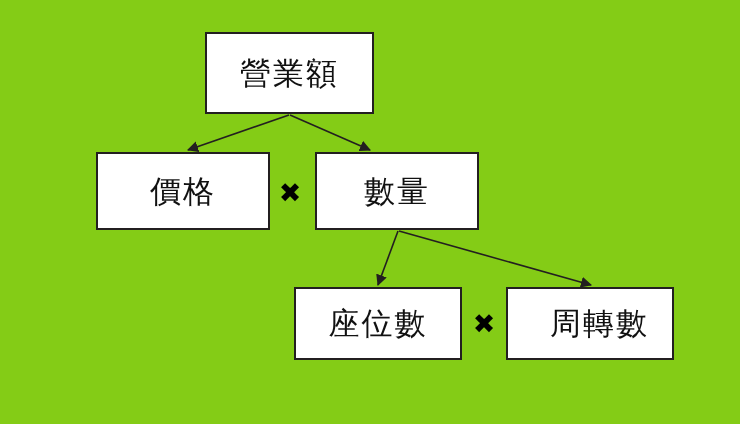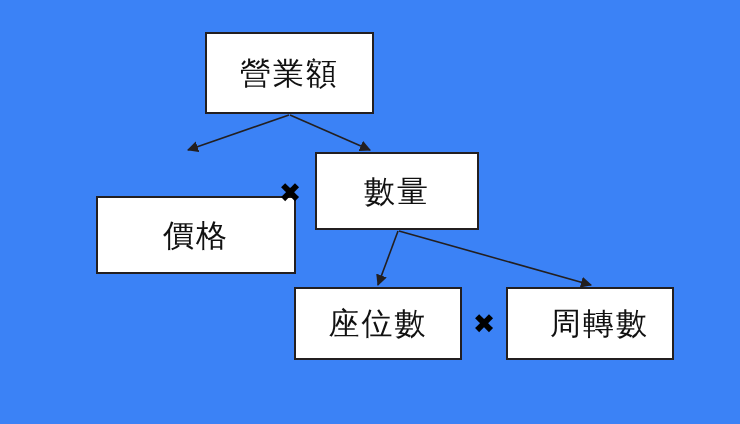--- a/index.html
+++ b/index.html
@@ -5,21 +5,21 @@
 <style>
   html, body {
     margin: 0;
     padding: 0;
     background: #ffffff;
   }
   #canvas {
     position: relative;
     width: 740px;
     height: 424px;
-    background: #3b82f6;
+    background: #84cc16;
     overflow: hidden;
     font-family: "DejaVu Sans", "Liberation Sans", sans-serif;
   }
   #edges {
     position: absolute;
     left: 0;
     top: 0;
     width: 740px;
     height: 424px;
   }
@@ -36,21 +36,21 @@
   .node-label {
     color: #111111;
     font-size: 31px;
     line-height: 1;
     letter-spacing: 2px;
     white-space: nowrap;
     font-weight: 400;
   }
   
   #node-revenue   { left: 205px; top: 32px;  width: 169px; height: 82px; }
-  #node-price     { left: 96px;  top: 152px; width: 200px; height: 78px; margin-top: 44px; }
+  #node-price     { left: 96px;  top: 152px; width: 174px; height: 78px; }
   #node-quantity  { left: 315px; top: 152px; width: 164px; height: 78px; }
   #node-seats     { left: 294px; top: 287px; width: 168px; height: 73px; }
   #node-turnover  { left: 506px; top: 287px; width: 168px; height: 73px; padding-left: 19px; }
 
   .operator {
     position: absolute;
     z-index: 3;
     color: #000000;
     font-size: 27px;
     line-height: 1;

